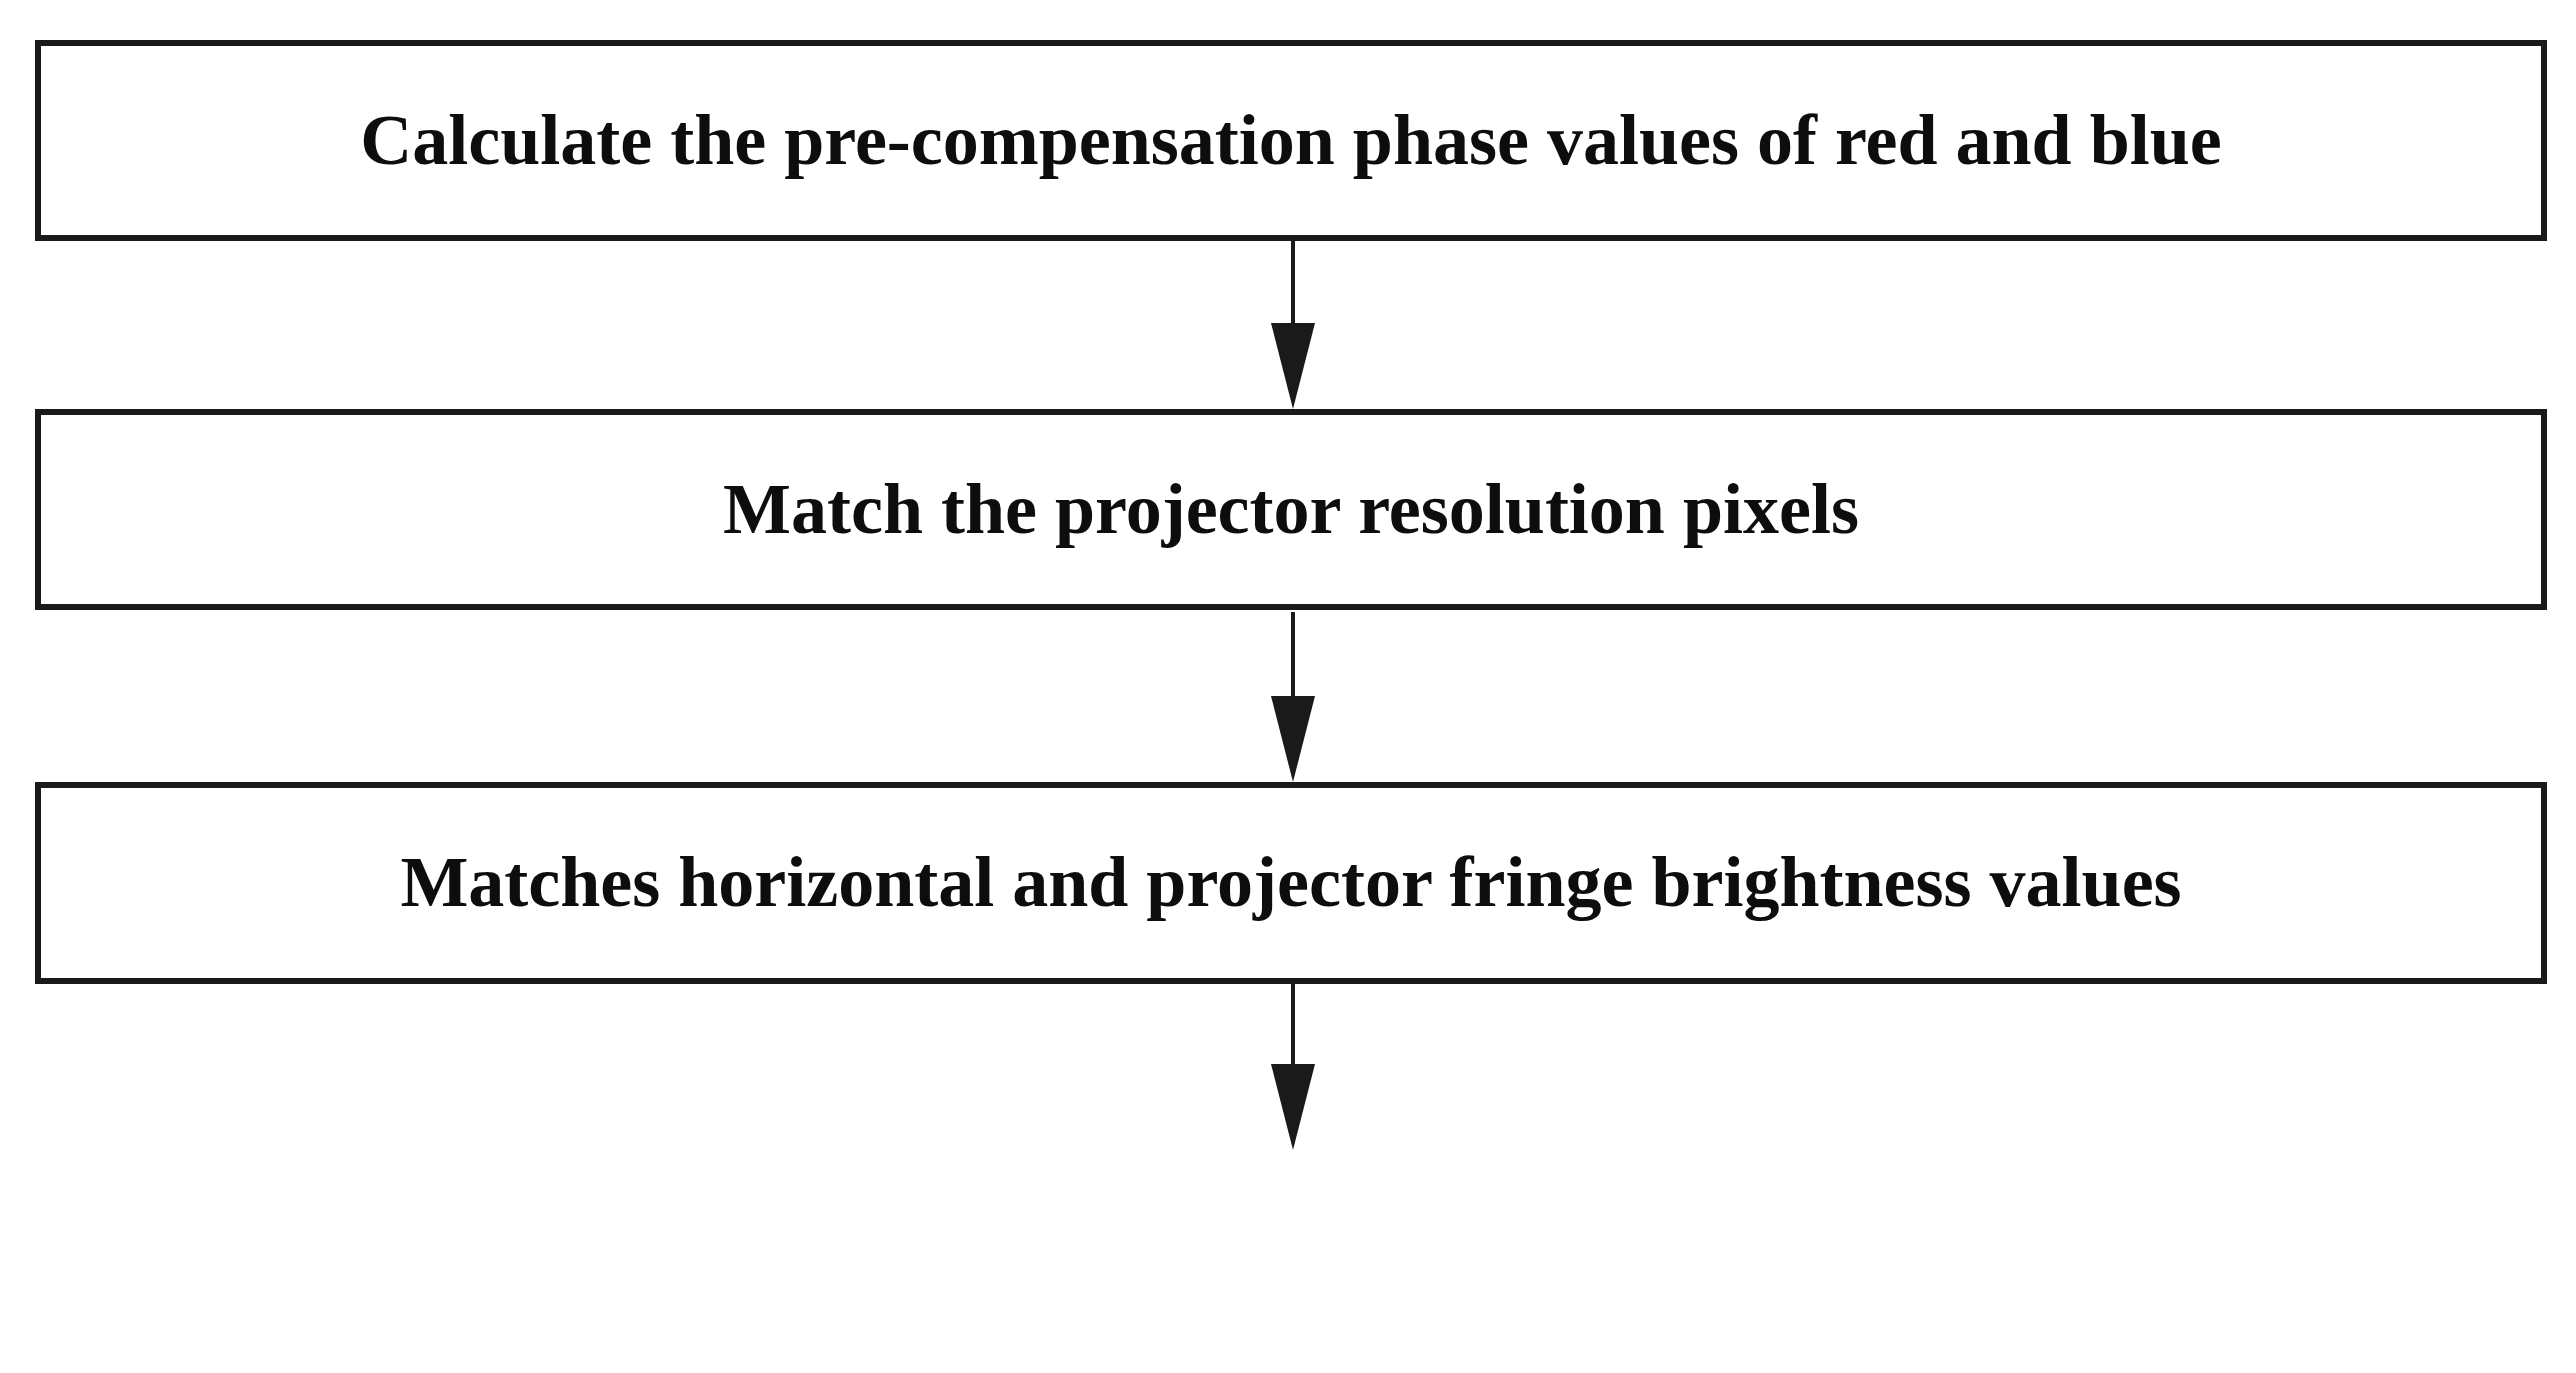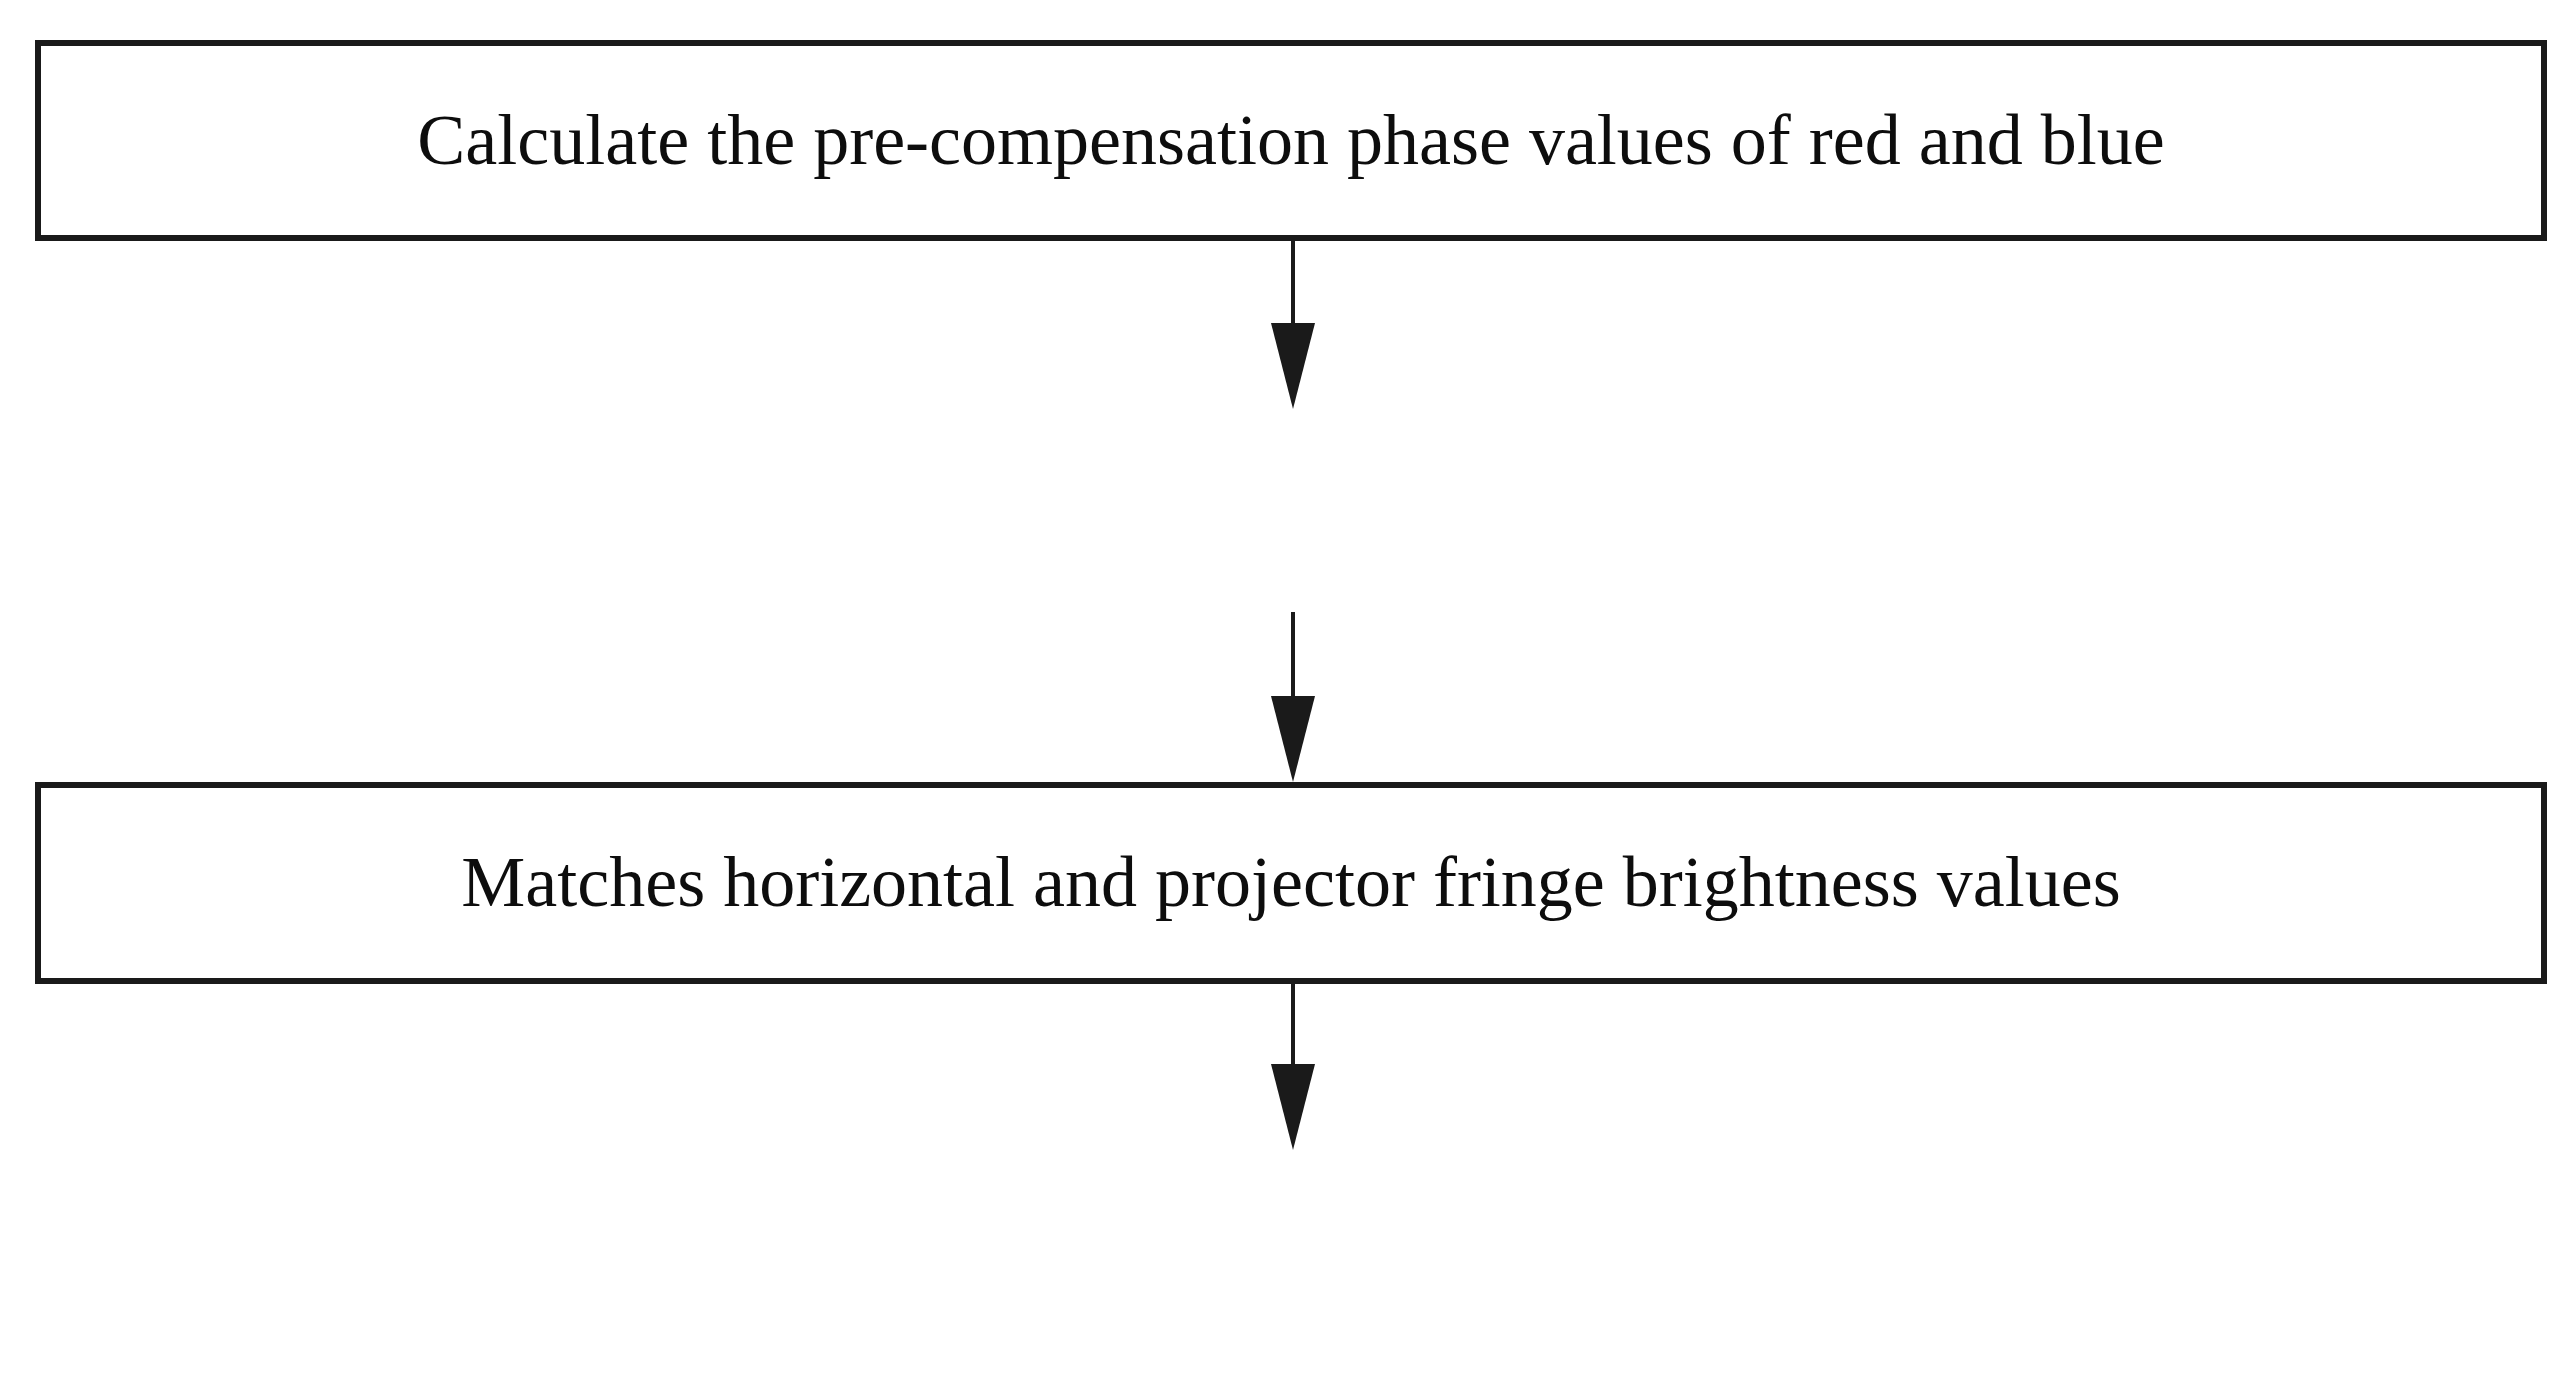--- a/index.html
+++ b/index.html
@@ -12,20 +12,21 @@
     background: var(--bg, #ffffff);
     font-family: "Liberation Serif", "DejaVu Serif", serif;
     position: relative;
     overflow: hidden;
   }
   .stage {
     position: absolute;
     left: 0; top: 0;
     width: 2180px;
     height: 1374px;
+    font-weight: bold;
   }
   .flow-box {
     position: absolute;
     left: 35px;
     width: 2512px;
     height: 201px;
     box-sizing: border-box;
     border: 6px solid var(--line, #1a1a1a);
     background: var(--bg, #ffffff);
     display: flex;
@@ -79,20 +80,23 @@
 
   <div class="flow-box box-1">
     <span class="label">Calculate the pre-compensation phase values of red and blue</span>
   </div>
 
   <div class="flow-arrow arrow-1">
     <div class="arrow-line"></div>
     <div class="arrow-head"></div>
   </div>
 
+  <div class="flow-box box-2">
+    <span class="label">Match the projector resolution pixels</span>
+  </div>
 
   <div class="flow-arrow arrow-2">
     <div class="arrow-line"></div>
     <div class="arrow-head"></div>
   </div>
 
   <div class="flow-box box-3">
     <span class="label">Matches horizontal and projector fringe brightness values</span>
   </div>
 

